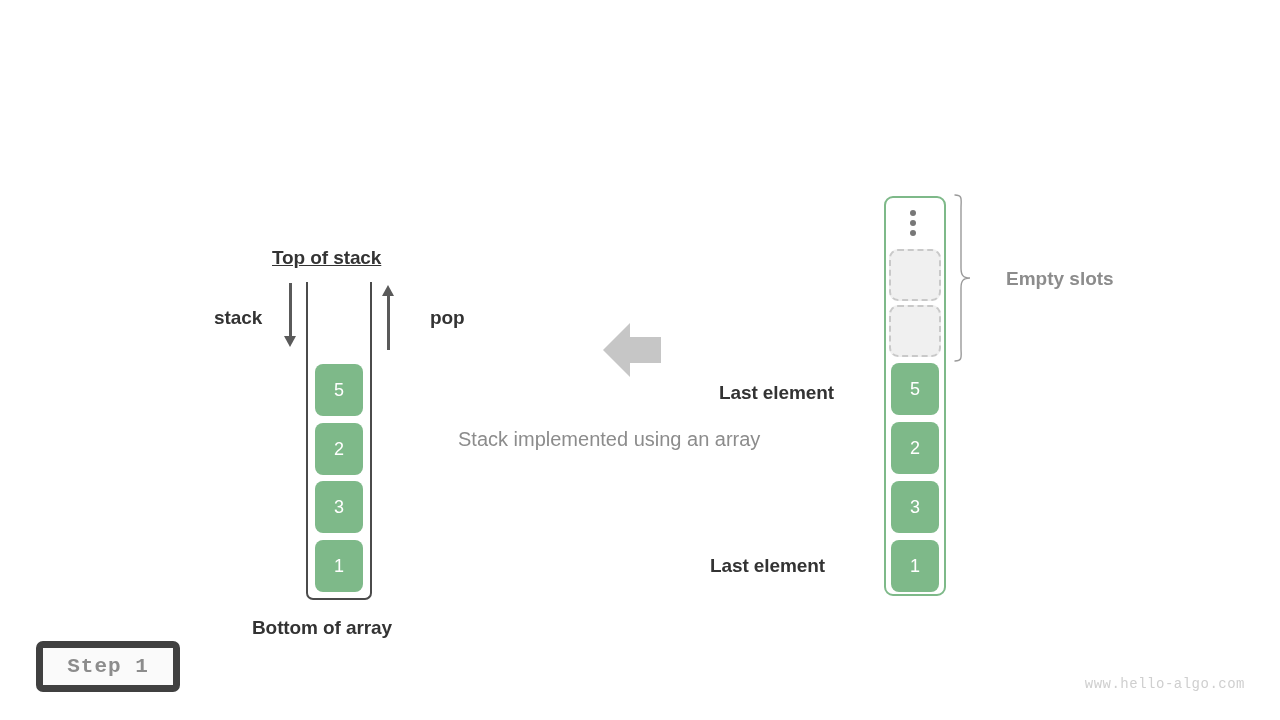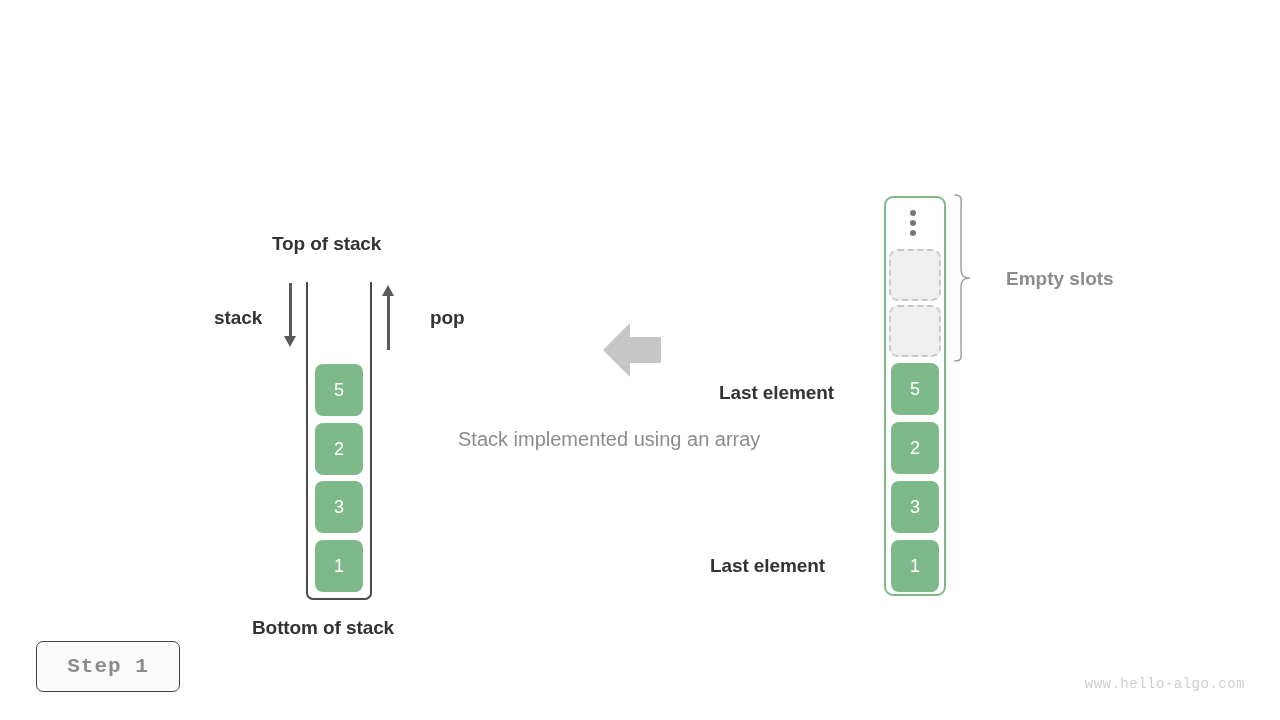--- a/index.html
+++ b/index.html
@@ -141,21 +141,21 @@
   .brace { position: absolute; left: 950px; top: 192px; }
 
   
   .step-box {
     position: absolute;
     left: 36px;
     top: 641px;
     width: 144px;
     height: 51px;
     box-sizing: border-box;
-    border: 1px solid #404040;
+    border: 7px solid #404040;
     border-radius: 7px;
     background: #fafafa;
     display: flex;
     align-items: center;
     justify-content: center;
     font-family: "Liberation Mono", monospace;
     font-size: 21px;
     font-weight: bold;
     color: #8c8c8c;
     letter-spacing: 1px;
@@ -171,42 +171,42 @@
     white-space: nowrap;
   }
 </style>
 </head>
 <body>
 
 <div class="canvas">
 
   <div class="abs" id="stack-group">
 
-    <div class="abs label-bold" style="left:272px; top:233px;">Top of stack</div>
+    <div class="abs label-bold" style="left:272px; top:247px;text-decoration:underline;">Top of stack</div>
 
     <div>
       <div class="vline" style="left:289px; top:283px; height:54px;"></div>
       <div class="arrowhead down" style="left:284px; top:336px;"></div>
     </div>
     <div class="abs label-bold" style="left:214px; top:307px;">stack</div>
 
     <div>
       <div class="vline" style="left:387px; top:296px; height:54px;"></div>
       <div class="arrowhead up" style="left:382px; top:285px;"></div>
     </div>
     <div class="abs label-bold" style="left:430px; top:307px;text-align:right;">pop</div>
 
     <div class="stack-walls"></div>
 
     <div class="cell" style="left:315px; top:364px;">5</div>
     <div class="cell" style="left:315px; top:423px;">2</div>
     <div class="cell" style="left:315px; top:481px;">3</div>
     <div class="cell" style="left:315px; top:540px;">1</div>
 
-    <div class="abs label-bold" style="left:252px; top:617px;">Bottom of stack</div>
+    <div class="abs label-bold" style="left:252px; top:617px;">Bottom of array</div>
   </div>
 
   <svg class="big-arrow" viewBox="0 0 58 54">
     <polygon points="0,27 27,0 27,14 58,14 58,40 27,40 27,54" fill="#c6c6c6"></polygon>
   </svg>
 
   <div class="abs caption" style="left:458px; top:428px;">Stack implemented using an array</div>
 
   <div class="abs" id="array-group">
 

